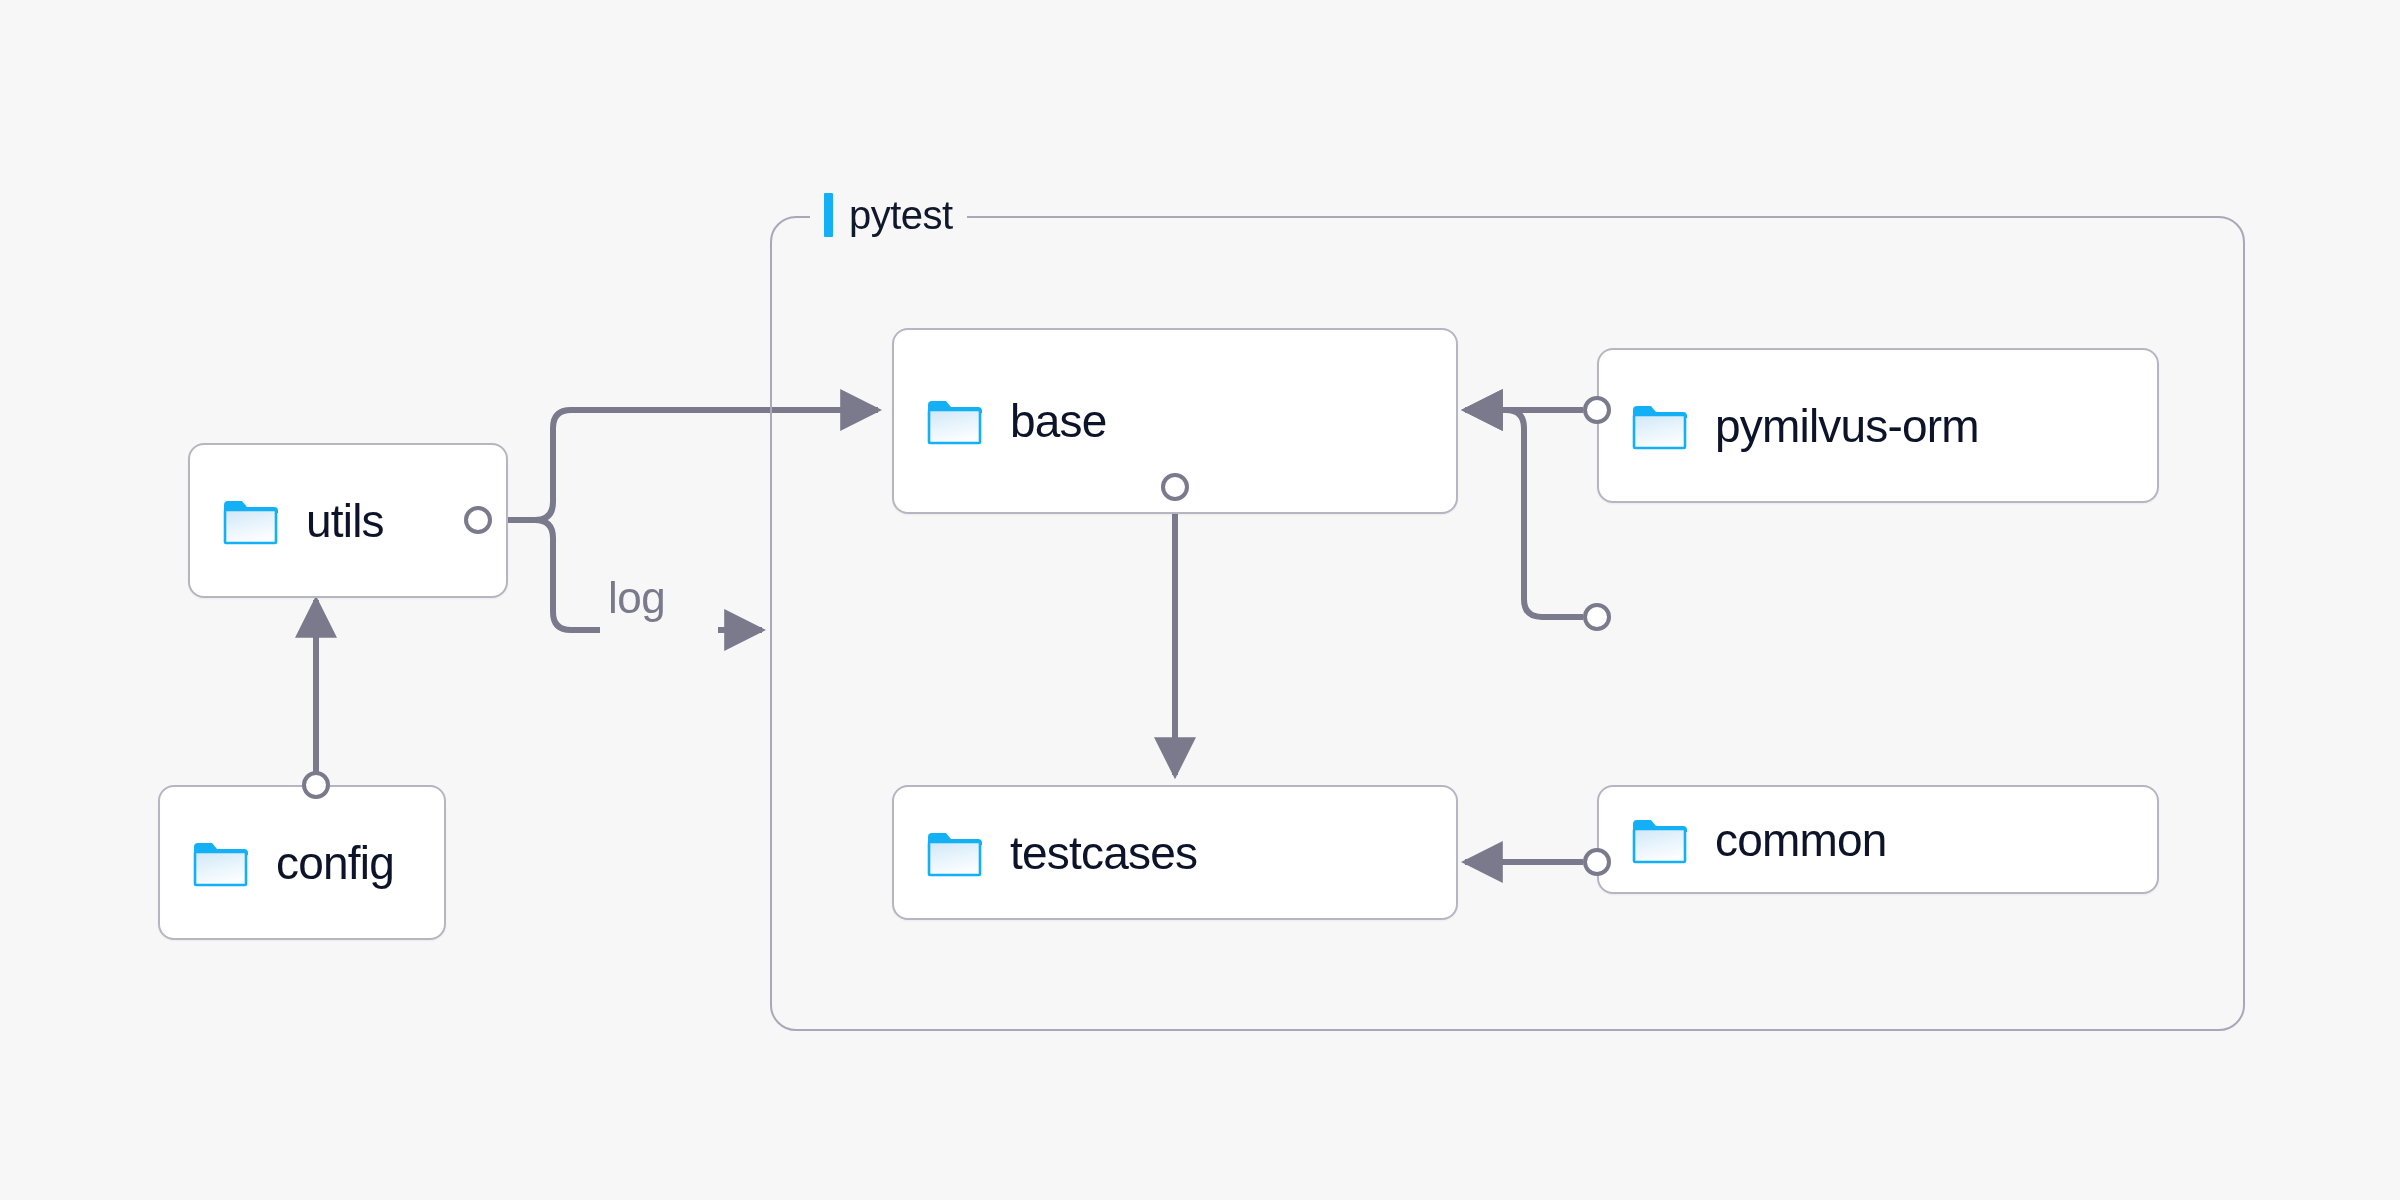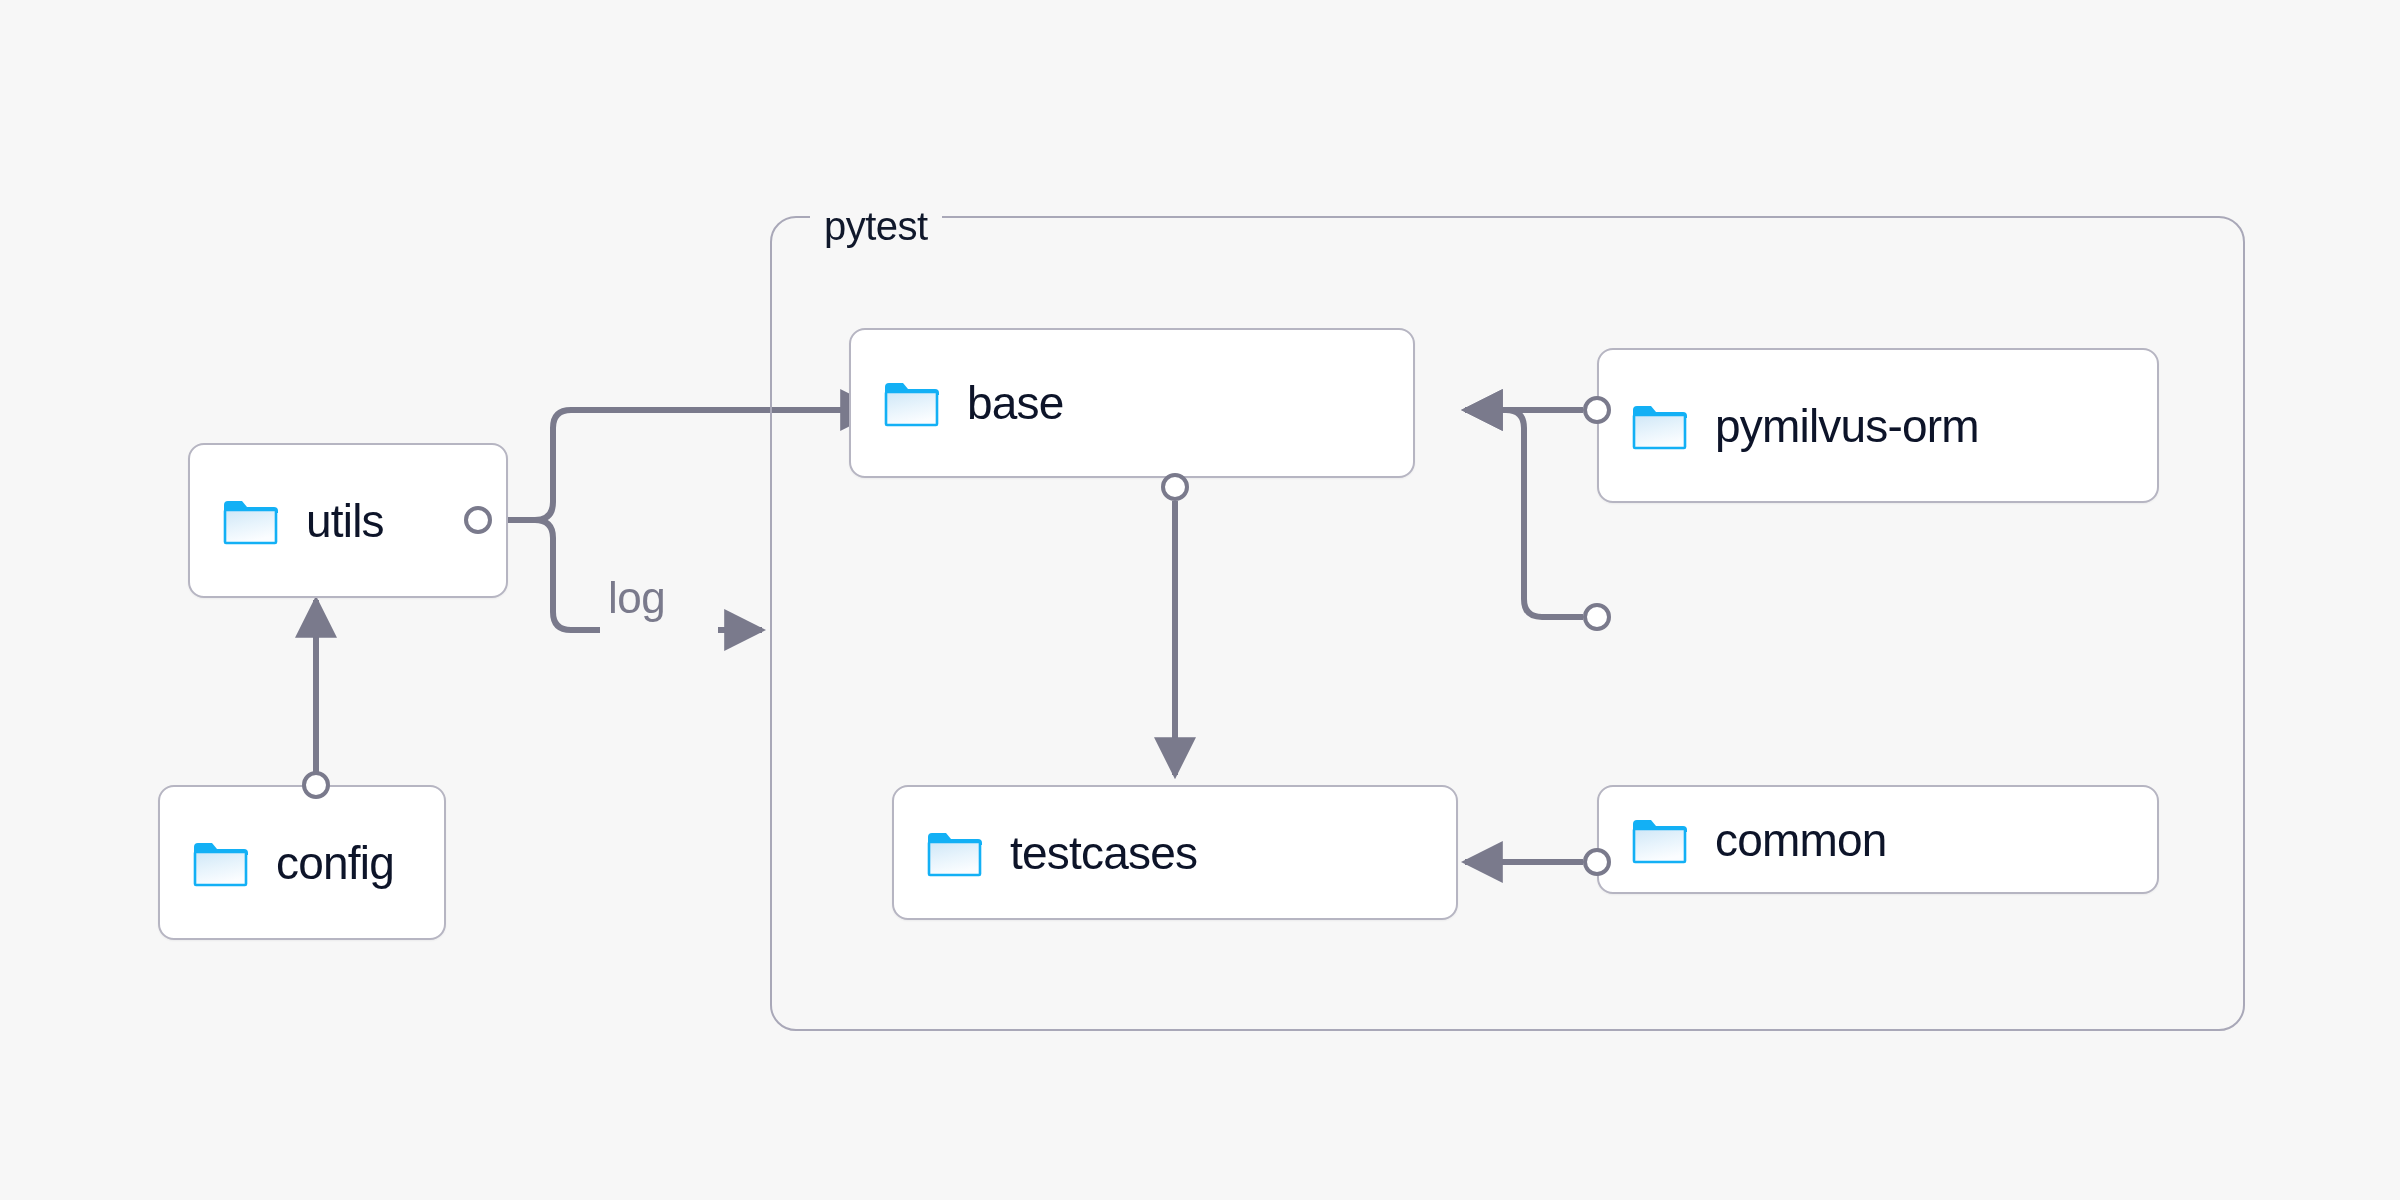--- a/index.html
+++ b/index.html
@@ -35,21 +35,20 @@
     background: transparent;
   }
   .group-label {
     position: absolute;
     display: flex;
     align-items: center;
     gap: 16px;
     background: #f7f7f7;
     padding: 0 14px;
     height: 54px;
-    flex-direction: column;
   }
   .group-label-bar {
     width: 9px;
     height: 44px;
     background: #13b0f5;
     border-radius: 1px;
   }
   .group-label-text {
     font-size: 40px;
     color: #10182b;
@@ -160,21 +159,21 @@
 
   <div class="node" style="left:158px; top:785px; width:288px; height:155px;">
     <svg class="folder-icon" viewBox="0 0 58 50">
       <path d="M2 9 Q2 5 6 5 L20 5 L25 11 L52 11 Q56 11 56 15 L56 17 L2 17 Z" fill="#13b0f5"></path>
       <rect x="3" y="14" width="51" height="33" rx="1" fill="url(#folderGrad)" stroke="#13b0f5" stroke-width="2.6"></rect>
     </svg>
     <span class="node-label">config</span>
   </div>
   <div class="port" style="left:302px; top:771px;"></div>
 
-  <div class="node" style="left:849px; top:328px; width:566px; height:150px;">
+  <div class="node" style="left:892px; top:328px; width:566px; height:186px;">
     <svg class="folder-icon" viewBox="0 0 58 50">
       <path d="M2 9 Q2 5 6 5 L20 5 L25 11 L52 11 Q56 11 56 15 L56 17 L2 17 Z" fill="#13b0f5"></path>
       <rect x="3" y="14" width="51" height="33" rx="1" fill="url(#folderGrad)" stroke="#13b0f5" stroke-width="2.6"></rect>
     </svg>
     <span class="node-label">base</span>
   </div>
   <div class="port" style="left:1161px; top:473px;"></div>
 
   <div class="node" style="left:892px; top:785px; width:566px; height:135px;">
     <svg class="folder-icon" viewBox="0 0 58 50">

